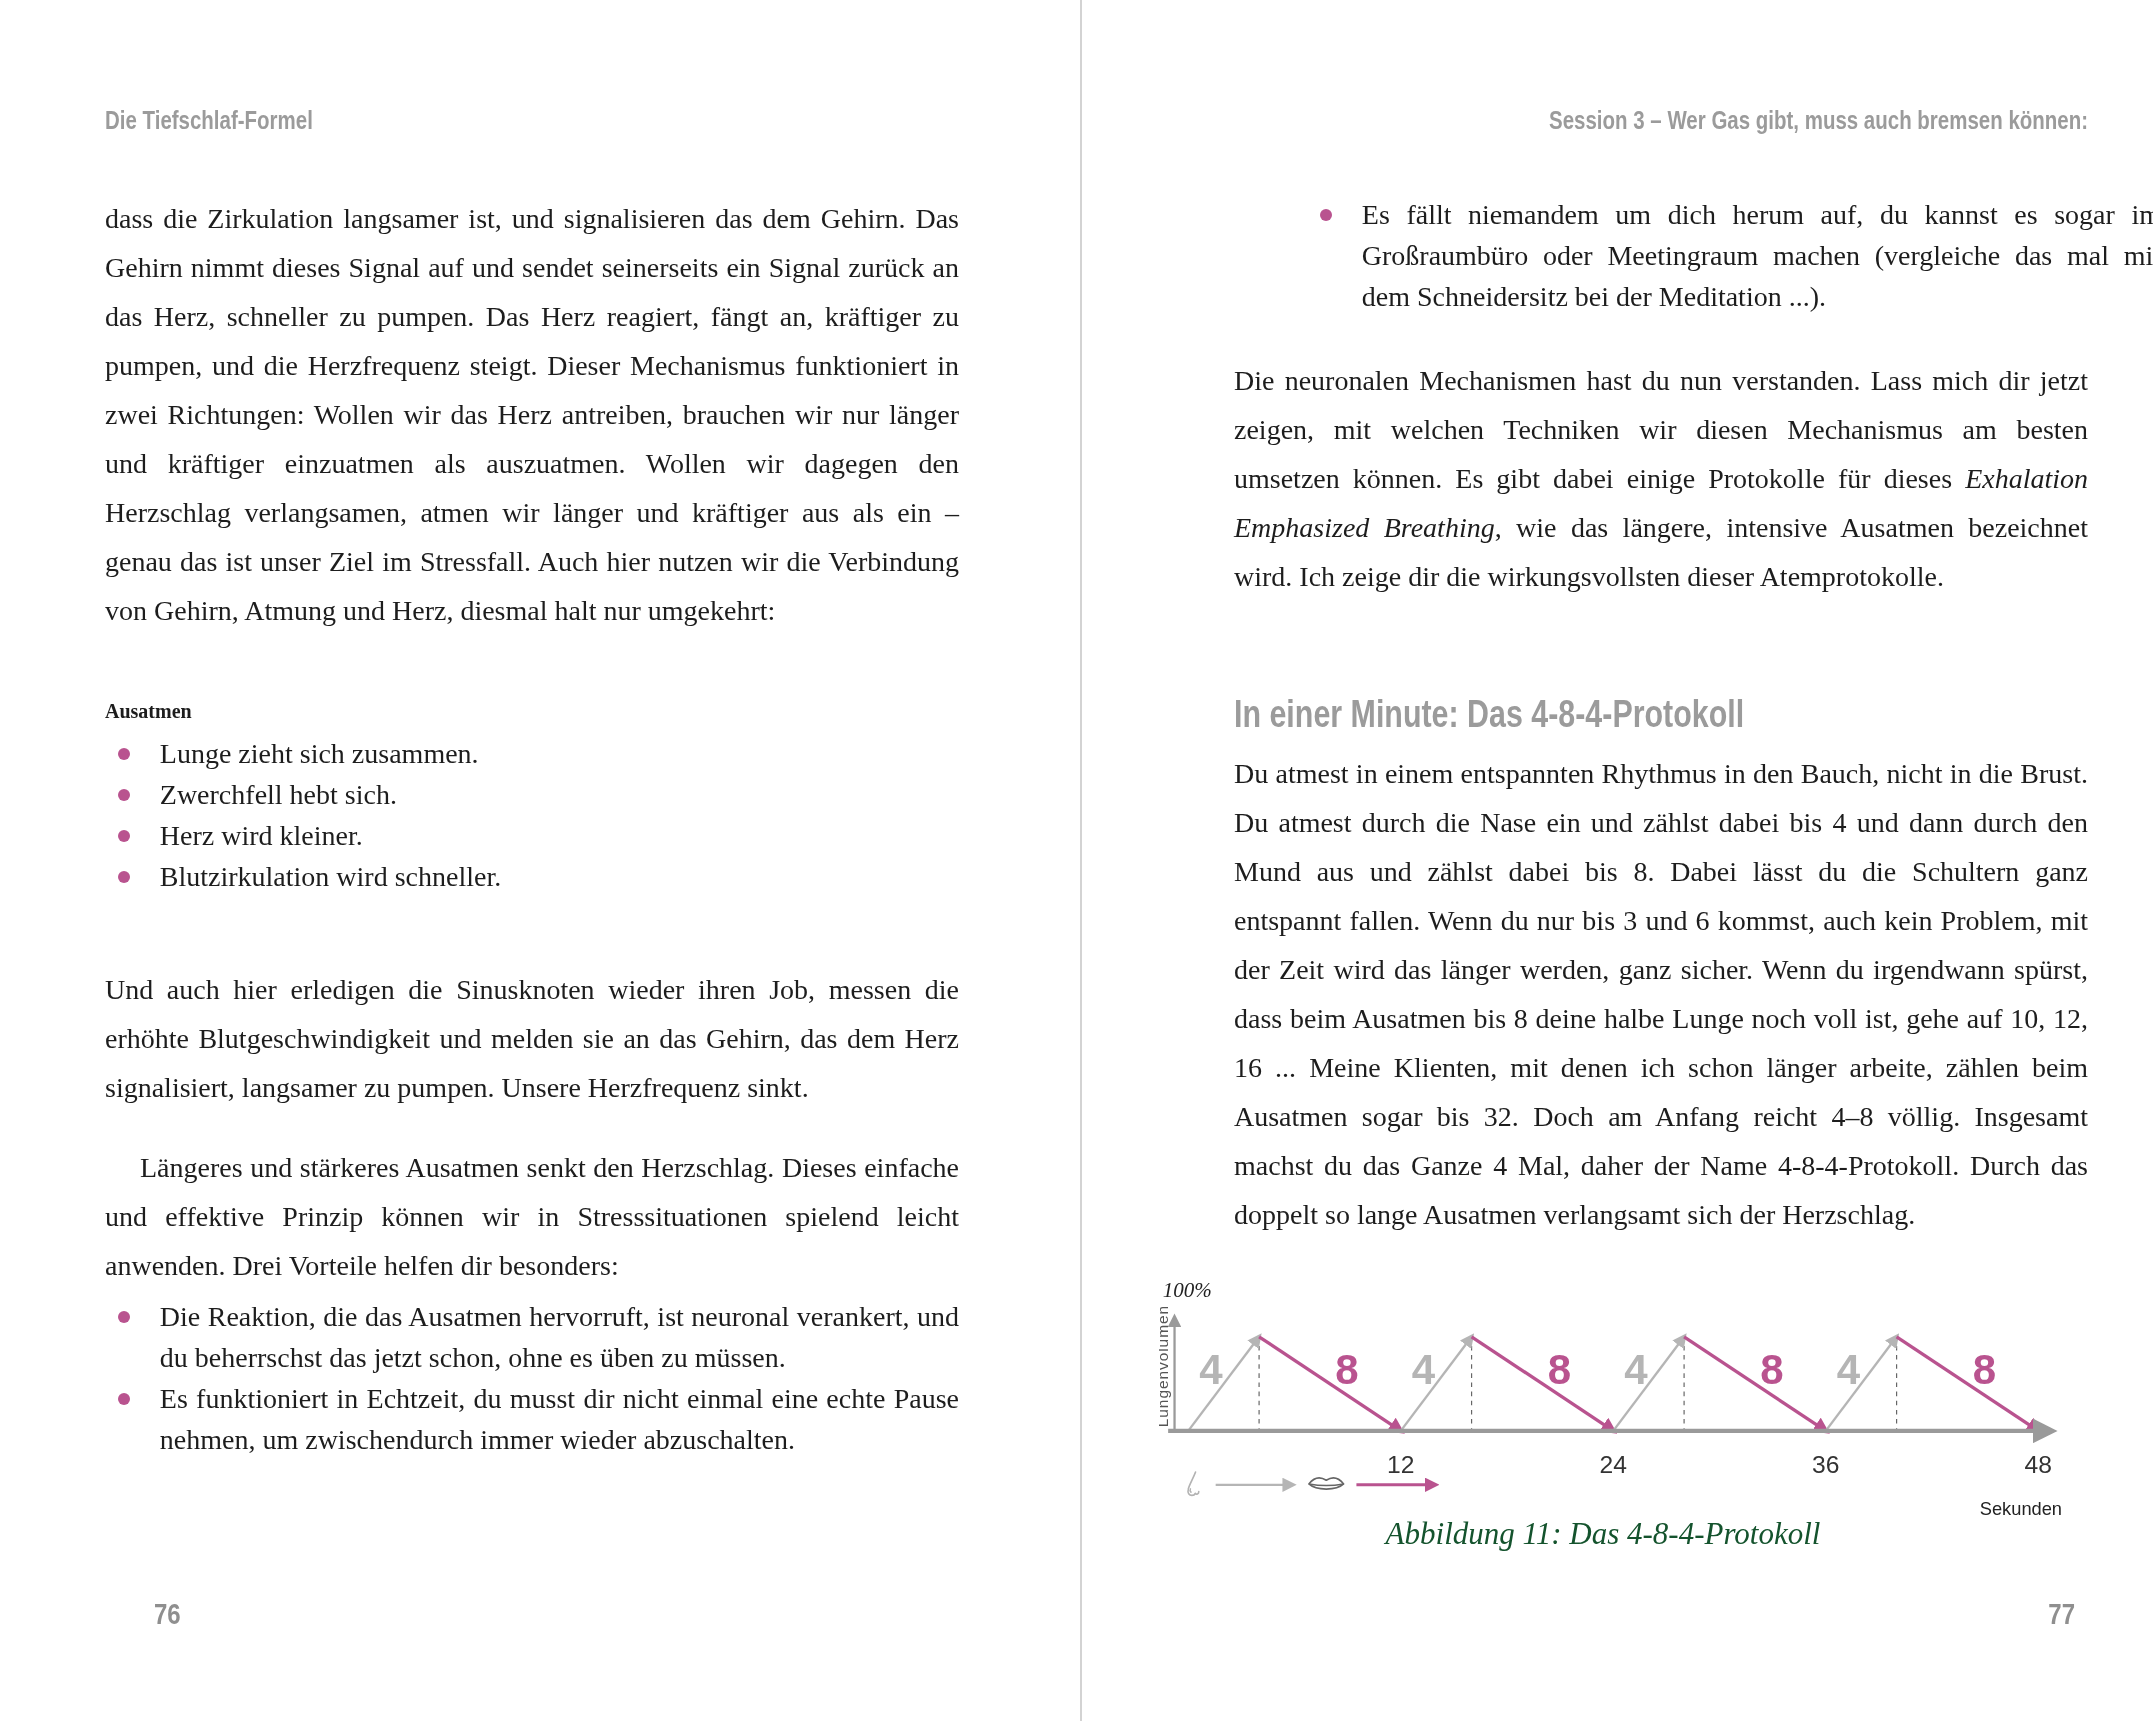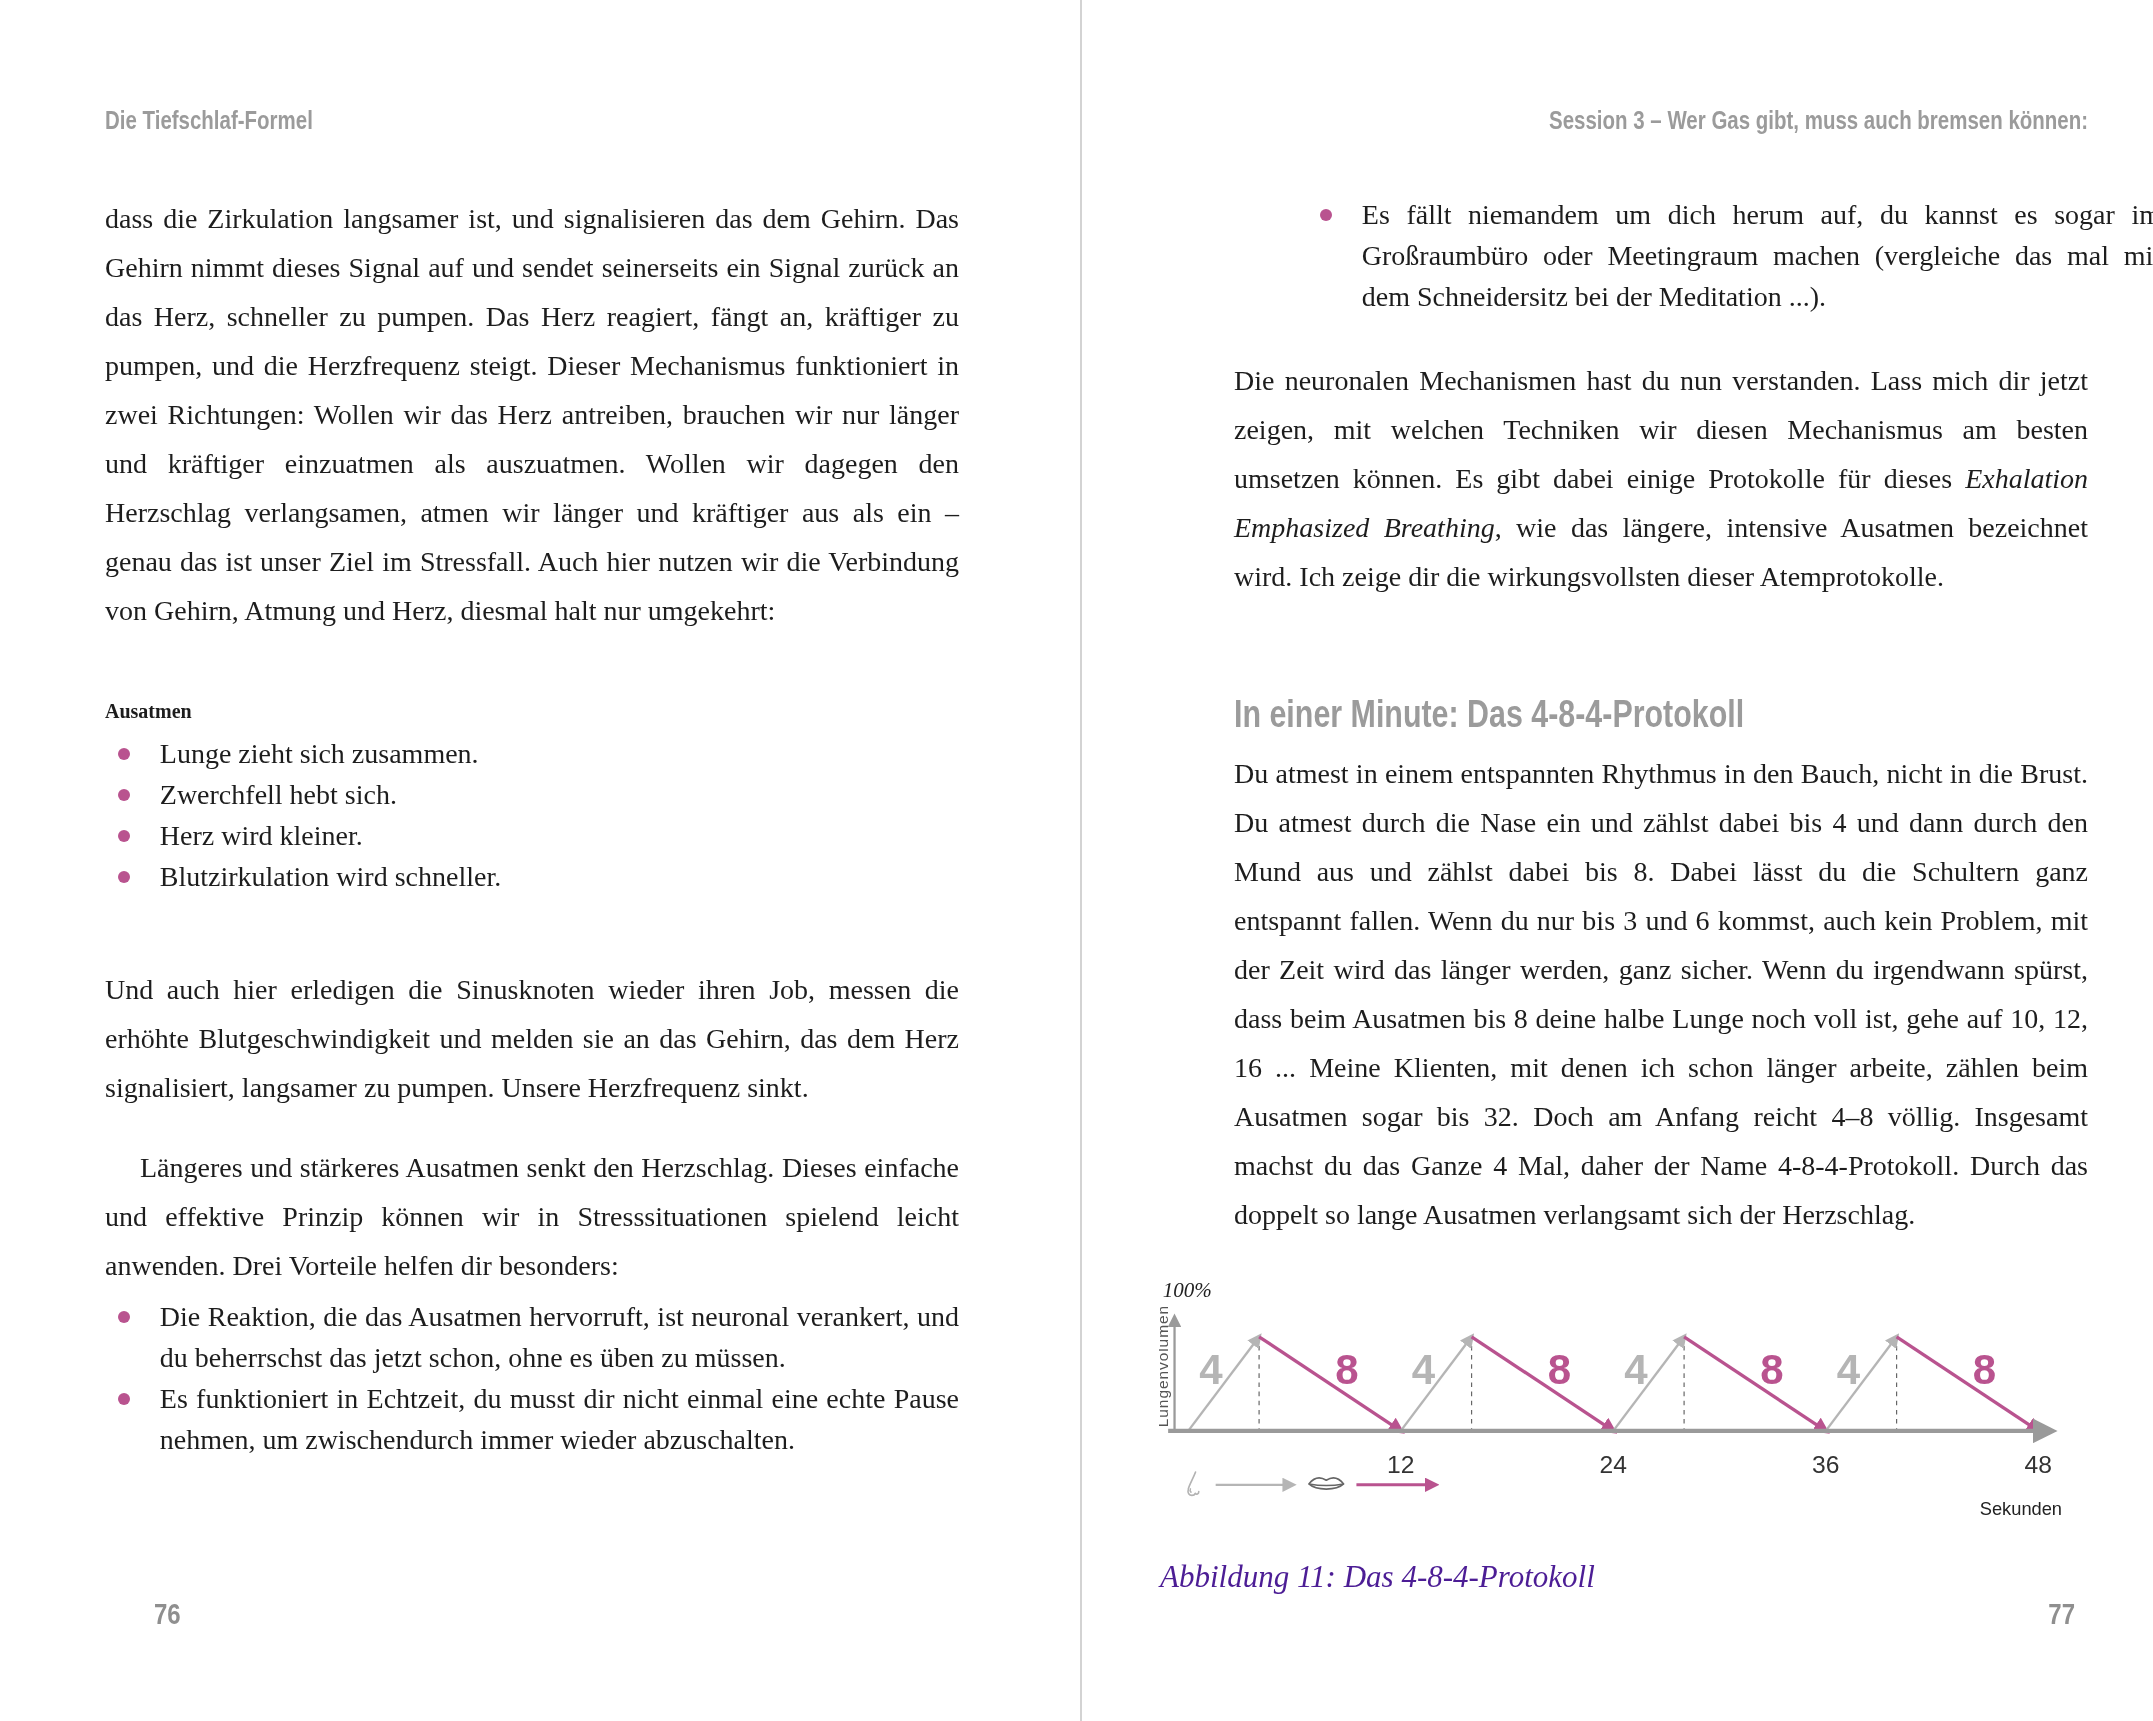--- a/index.html
+++ b/index.html
@@ -32,22 +32,22 @@
   .bullet-text { margin-left:30px; flex:1; text-align:justify; }
 
   .section-head {
     position:absolute; left:1234px; top:693px; font-family:"Liberation Sans", sans-serif;
     font-weight:700; font-size:38px; color:#9b9b9b; white-space:nowrap;
     transform:scaleX(0.80); transform-origin:left center;
   }
 
   .chart-wrap { position:absolute; left:1159px; top:1270px; width:914px; height:256px; }
   .figure-caption {
-    position:absolute; left:1160px; top:1559px; width:886px; text-align:left;
-    font-style:italic; font-size:31px; color:#4c1d95;
+    position:absolute; left:1160px; top:1516px; width:886px; text-align:center;
+    font-style:italic; font-size:31px; color:#14532d;
   }
 
   .pagenum {
     position:absolute; top:1597px; font-family:"Liberation Sans", sans-serif;
     font-weight:700; font-size:30px; color:#8f8f8f;
   }
   .pagenum.left  { left:154px;  transform:scaleX(0.80); transform-origin:left center; }
   .pagenum.right { left:1234px; width:841px; text-align:right; transform:scaleX(0.80); transform-origin:right center; }
 </style>
 </head>

